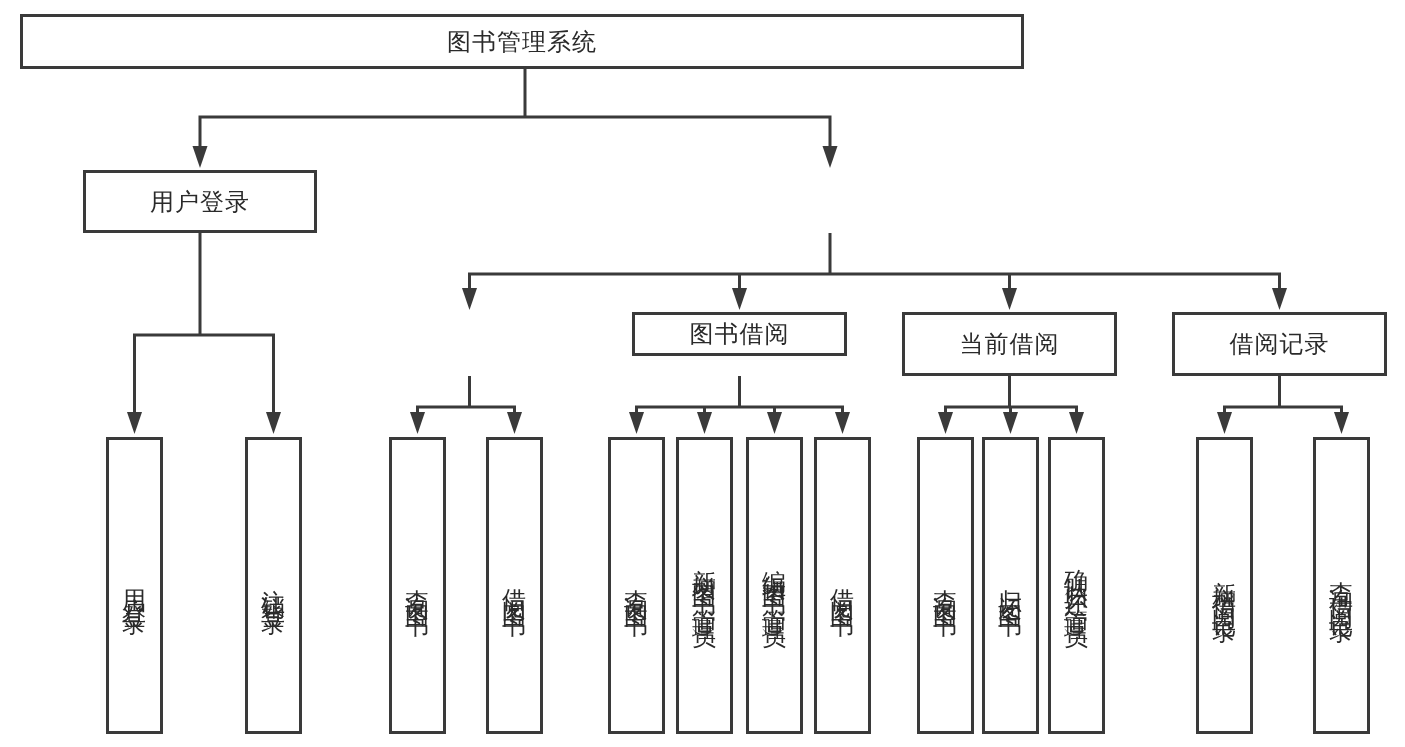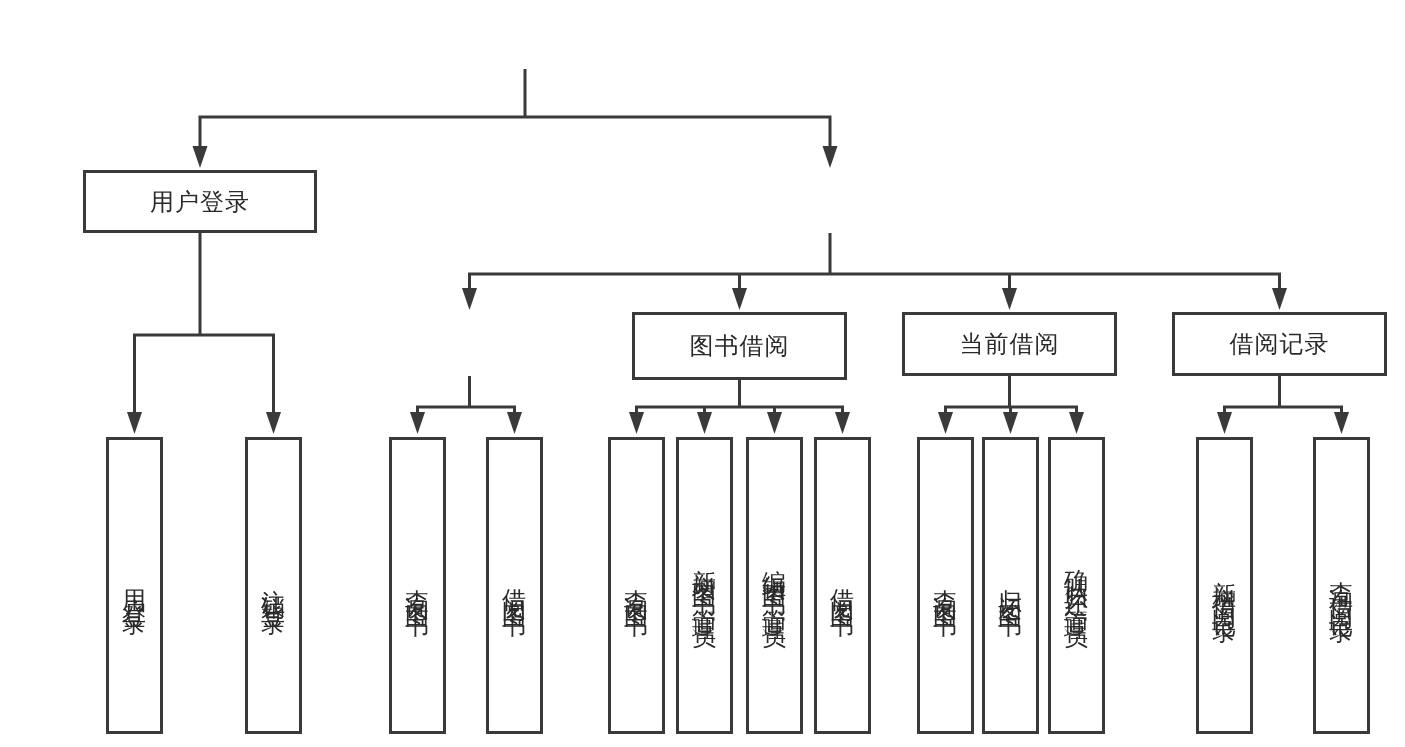--- a/index.html
+++ b/index.html
@@ -34,21 +34,21 @@
     text-orientation: mixed;
     letter-spacing: 8px;
     line-height: 1.05;
     font-size: 24px;
   }
   
   .n-root            { left: 20px;   top: 14px;  width: 1004px; height: 55px; }
   .n-user-login      { left: 83px;   top: 170px; width: 234px;  height: 63px; }
   .n-book-mgmt       { left: 712px;  top: 170px; width: 235px;  height: 63px; }
   .n-new-book        { left: 362px;  top: 312px; width: 215px;  height: 64px; }
-  .n-book-borrow     { left: 632px;  top: 312px; width: 215px;  height: 68px; }
+  .n-book-borrow     { left: 632px;  top: 312px; width: 215px;  height: 44px; }
   .n-current-borrow  { left: 902px;  top: 312px; width: 215px;  height: 64px; }
   .n-borrow-records  { left: 1172px; top: 312px; width: 215px;  height: 64px; }
   .lf { top: 437px; width: 57px; height: 297px; }
   .l-user-login   { left: 106px; }
   .l-logout       { left: 245px; }
   .l-nbr-query    { left: 389px; }
   .l-nbr-borrow   { left: 486px; }
   .l-bb-query     { left: 608px; }
   .l-bb-add       { left: 676px; }
   .l-bb-edit      { left: 746px; }
@@ -105,20 +105,21 @@
       <polygon points="767,412 782,412 774.5,434"></polygon>
       <polygon points="835,412 850,412 842.5,434"></polygon>
       <polygon points="938,412 953,412 945.5,434"></polygon>
       <polygon points="1003,412 1018,412 1010.5,434"></polygon>
       <polygon points="1069,412 1084,412 1076.5,434"></polygon>
       <polygon points="1217,412 1232,412 1224.5,434"></polygon>
       <polygon points="1334,412 1349,412 1341.5,434"></polygon>
     </g>
   </svg>
 
+  <div class="box n-root">图书管理系统</div>
 
   <div class="box n-user-login">用户登录</div>
 
   <div class="box n-book-borrow">图书借阅</div>
   <div class="box n-current-borrow">当前借阅</div>
   <div class="box n-borrow-records">借阅记录</div>
 
   <div class="box leaf lf l-user-login">用户登录</div>
   <div class="box leaf lf l-logout">注销登录</div>
 

